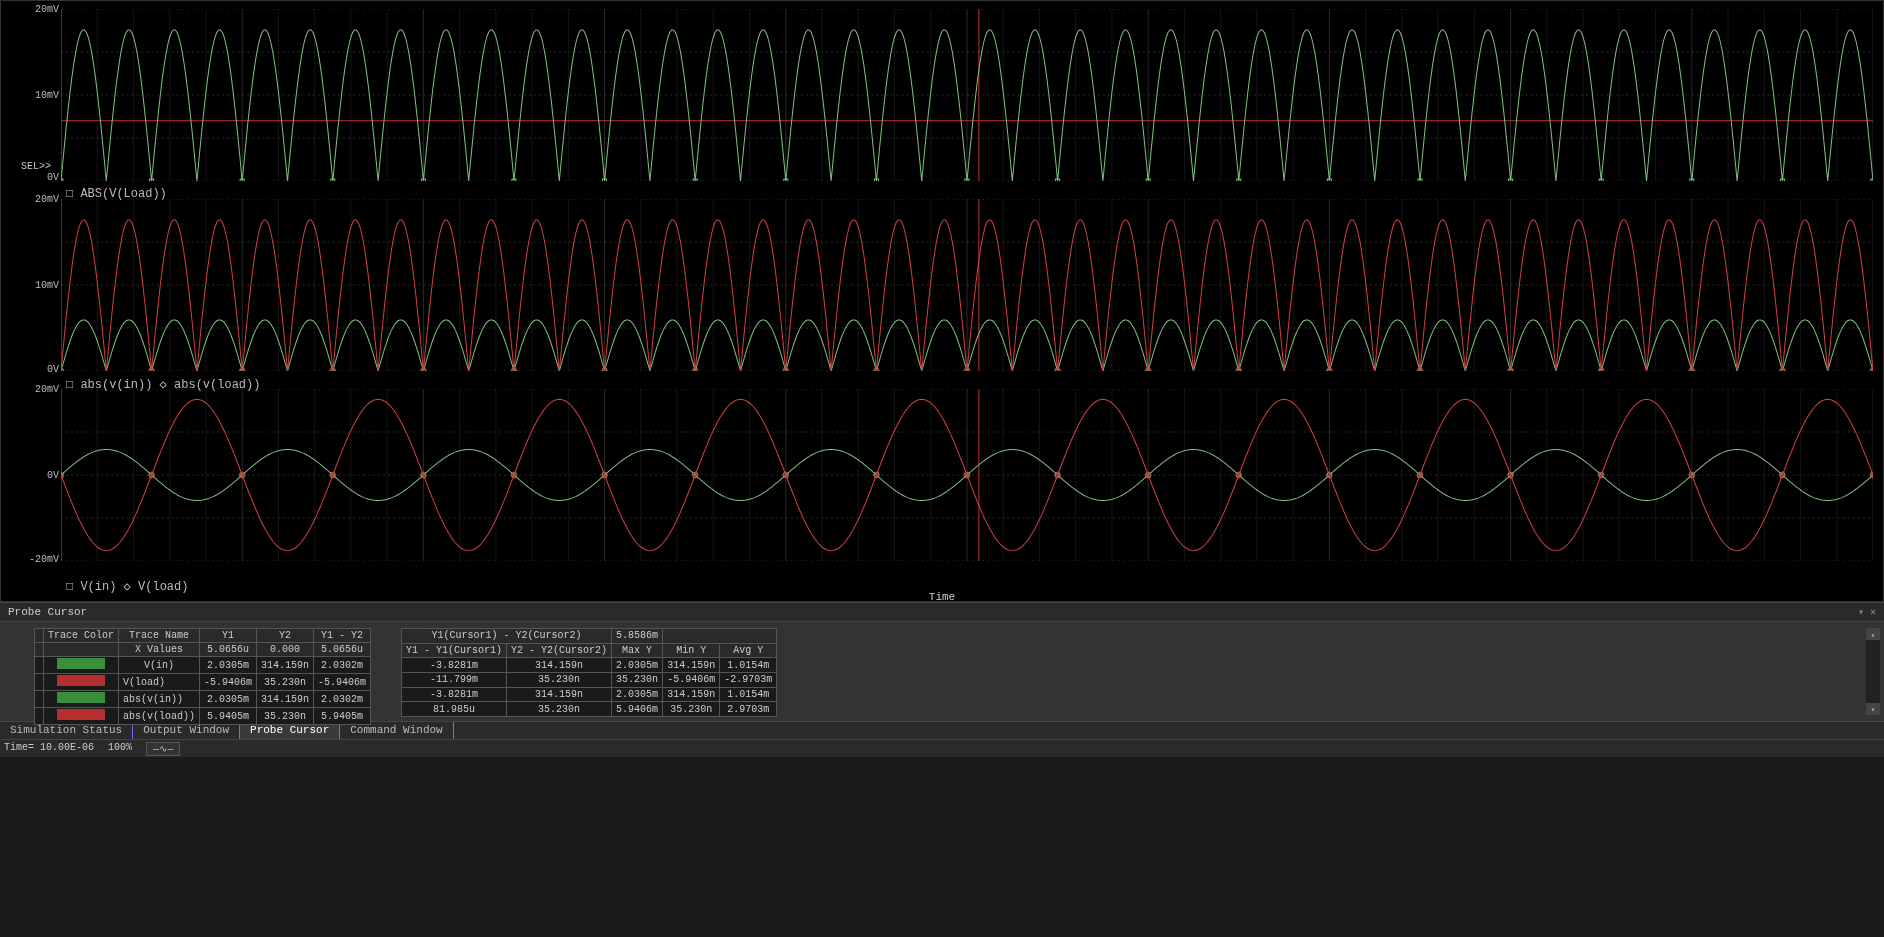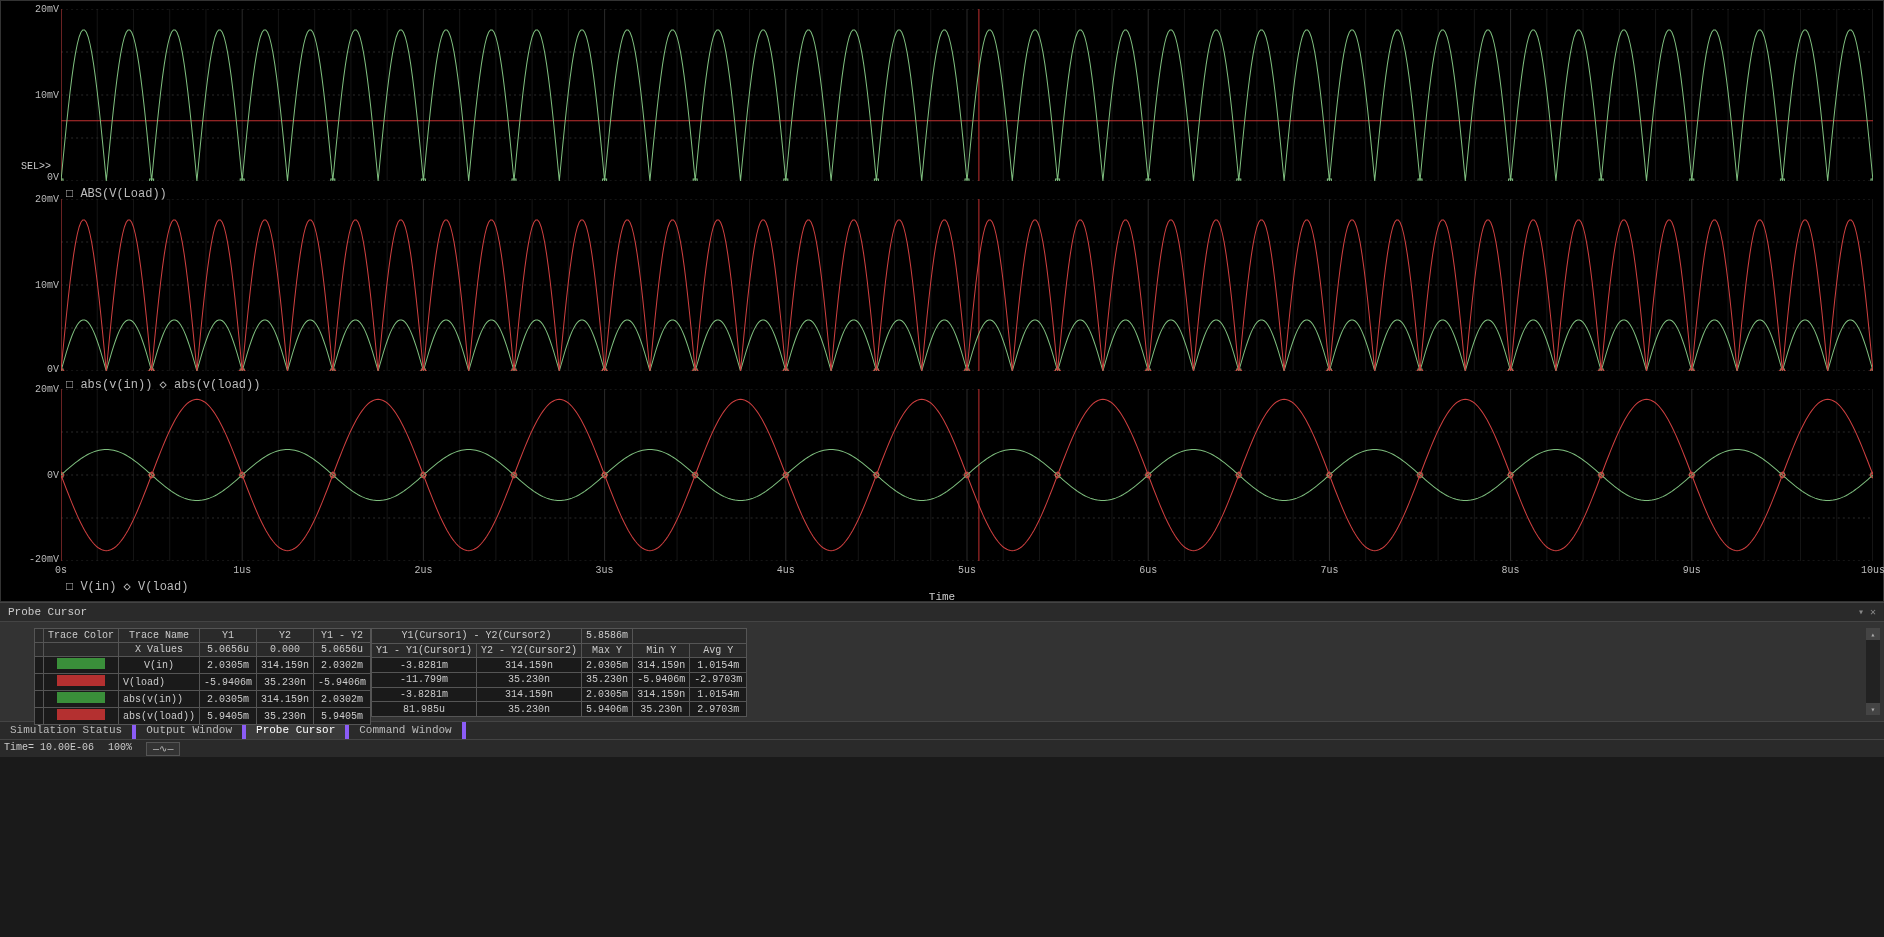--- a/index.html
+++ b/index.html
@@ -91,20 +91,21 @@
     position: relative;
     border-top: 1px solid #444;
   }
   .cursor-table-wrap {
     position: absolute;
     left: 14px;
     top: 6px;
     right: 320px;
     bottom: 4px;
     display: flex;
+    gap: 30px;
     padding-left: 20px;
   }
   table.cursor {
     border-collapse: collapse;
     font-size: 10px;
     background: #1a1a1a;
   }
   table.cursor th, table.cursor td {
     border: 1px solid #555;
     padding: 1px 4px;
@@ -141,21 +142,21 @@
   }
   .tabs-bar {
     background: #2a2a2a;
     display: flex;
     border-top: 1px solid #444;
     height: 18px;
     font-size: 11px;
   }
   .tab {
     padding: 2px 10px;
-    border-right: 4px solid #8b5cf6;
+    border-right: 1px solid #8b5cf6;
     color: #bbb;
     cursor: pointer;
   }
   .tab.active { background: #3a3a3a; color: #fff; }
   .status-bar {
     background: #2a2a2a;
     display: flex;
     align-items: center;
     height: 18px;
     font-size: 10px;
@@ -483,33 +484,20 @@
         <path d="M1350 83.00000000000041 L1353 86.00000000000041 L1350 89.00000000000041 L1347 86.00000000000041 Z" fill="none" stroke="#d04040"></path>
         <path d="M1440 82.99999999999984 L1443 85.99999999999984 L1440 88.99999999999984 L1437 85.99999999999984 Z" fill="none" stroke="#d04040"></path>
         <path d="M1530 82.99999999999989 L1533 85.99999999999989 L1530 88.99999999999989 L1527 85.99999999999989 Z" fill="none" stroke="#d04040"></path>
         <path d="M1620 82.99999999999983 L1623 85.99999999999983 L1620 88.99999999999983 L1617 85.99999999999983 Z" fill="none" stroke="#d04040"></path>
         <path d="M1710 83.00000000000044 L1713 86.00000000000044 L1710 89.00000000000044 L1707 86.00000000000044 Z" fill="none" stroke="#d04040"></path>
         <path d="M1800 82.99999999999982 L1803 85.99999999999982 L1800 88.99999999999982 L1797 85.99999999999982 Z" fill="none" stroke="#d04040"></path>
       </svg>
   </div>
   <div class="legend" style="top:578px">□ V(in)   ◇ V(load)</div>
 
-  <div class="x-ticks" id="xticks">
-      <span class="x-tick" style="left: 0%;">0s</span>
-      <span class="x-tick" style="left: 10%;">1us</span>
-      <span class="x-tick" style="left: 20%;">2us</span>
-      <span class="x-tick" style="left: 30%;">3us</span>
-      <span class="x-tick" style="left: 40%;">4us</span>
-      <span class="x-tick" style="left: 50%;">5us</span>
-      <span class="x-tick" style="left: 60%;">6us</span>
-      <span class="x-tick" style="left: 70%;">7us</span>
-      <span class="x-tick" style="left: 80%;">8us</span>
-      <span class="x-tick" style="left: 90%;">9us</span>
-      <span class="x-tick" style="left: 100%;">10us</span>
-    </div>
   <div class="x-label">Time</div>
 </div>
 
 <div class="panel-title-bar">
   <span>Probe Cursor</span>
   <span class="ctrls">
     <span class="ctrl">▾</span>
     <span class="ctrl">✕</span>
   </span>
 </div>

